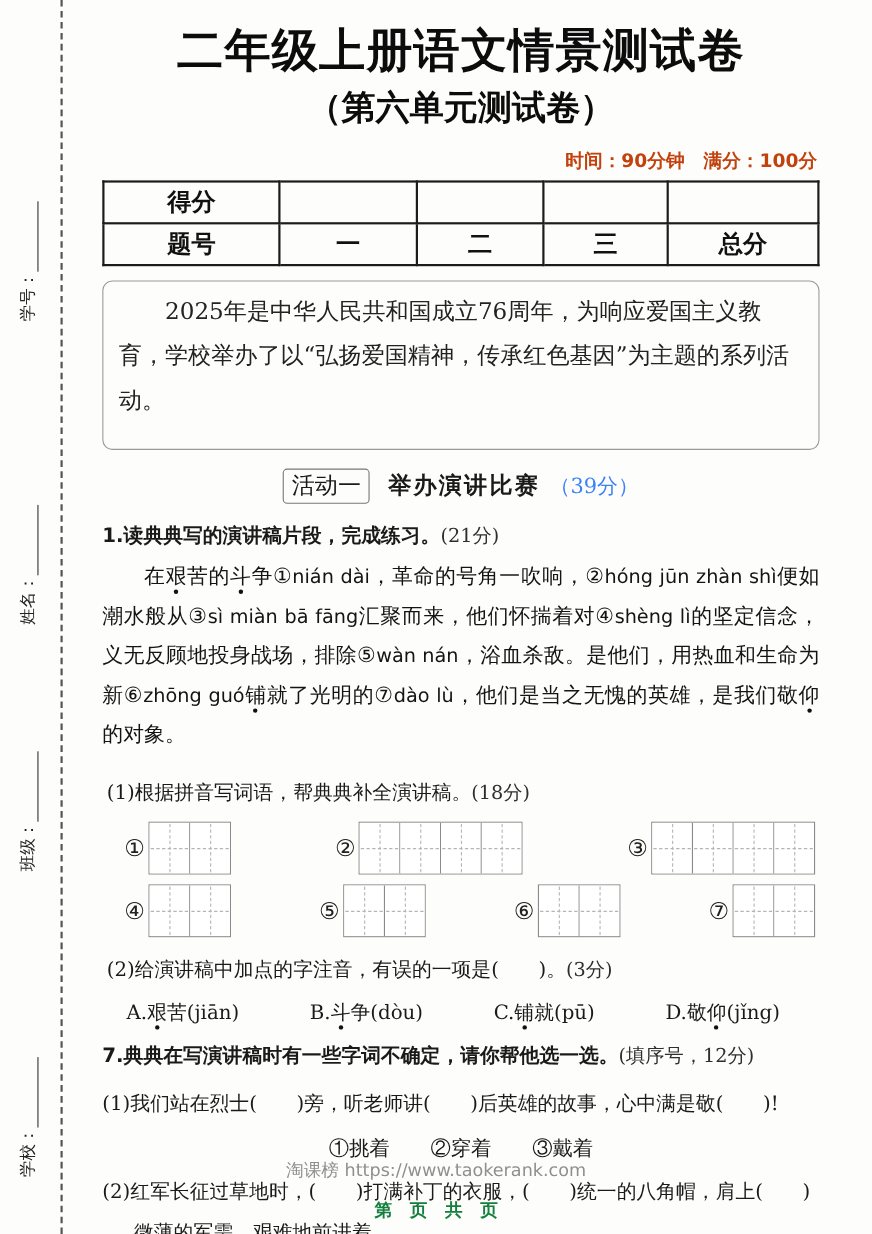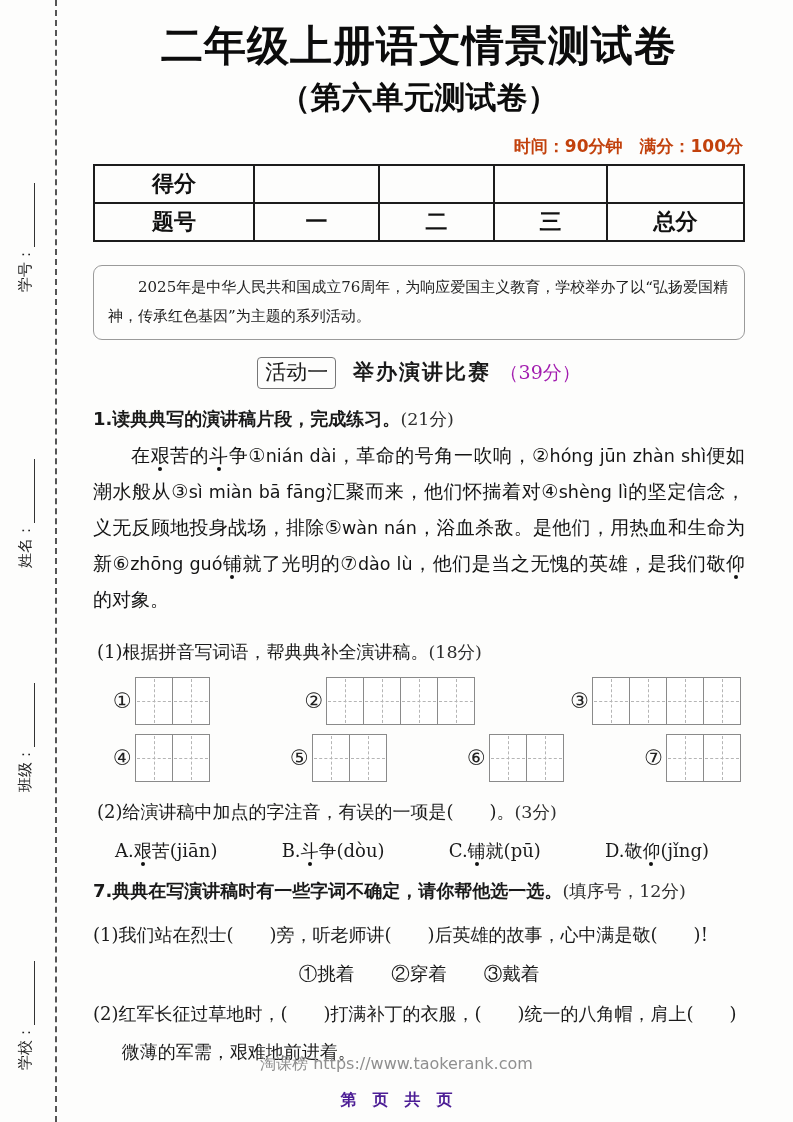--- a/index.html
+++ b/index.html
@@ -18,28 +18,28 @@
   .kai{font-family:"DejaVu Serif","Liberation Serif",serif;font-weight:400;}
 
   .title{margin:20px 0 0;text-align:center;font-size:42px;font-weight:900;letter-spacing:1px;line-height:1.25;color:#0c0c0c;}
   .subtitle{margin:4px 0 16px;text-align:center;font-size:31px;font-weight:800;color:#0c0c0c;}
   .meta{margin:14px 2px 0 0;text-align:right;font-size:17px;font-weight:700;color:#c2410c;}
 
   table.score-table{margin-top:6px;border-collapse:collapse;width:650px;table-layout:fixed;}
   table.score-table td{border:2.2px solid #1c1c1c;height:34px;text-align:center;
         font-size:22px;font-weight:700;color:#111;}
 
-  .intro-box{margin-top:23px;border:1.5px solid #9a9a9a;border-radius:9px;padding:7px 14px 8px;
-        font-size:15px;line-height:1.95;color:#222;text-indent:2em;}
+  .intro-box{margin-top:13px;border:1.5px solid #9a9a9a;border-radius:9px;padding:7px 14px 23px;
+        font-size:21px;line-height:1.95;color:#222;text-indent:2em;}
 
   .activity-line{margin-top:17px;text-align:center;font-size:21px;}
   .badge{display:inline-block;border:1.5px solid #777;border-radius:4px;padding:0 7px 2px;
         font-weight:400;margin-right:10px;}
   .act-title{font-weight:700;letter-spacing:2px;}
-  .act-score{font-size:19px;color:#a21caf;margin-left:2px;}
+  .act-score{font-size:19px;color:#3b82f6;margin-left:2px;}
 
   .stem-line{margin-top:15px;font-size:18px;line-height:1.7;}
   .stem-line .stem{font-weight:700;}
   .score-note{font-size:17.5px;color:#2e2e2e;}
 
   .passage{margin-top:3px;font-size:19px;line-height:35px;text-indent:2em;color:#141414;text-align:justify;}
   .seg-p{font-family:"DejaVu Sans","Liberation Sans",sans-serif;font-size:17.5px;}
   .seg-n{font-family:"DejaVu Sans","Liberation Sans",sans-serif;font-size:19px;}
   .seg-d{position:relative;}
   .seg-d::after{content:"";position:absolute;left:50%;bottom:-5px;width:4px;height:4px;
@@ -58,21 +58,21 @@
   .cell .vl{position:absolute;top:1px;bottom:1px;left:50%;border-left:1px dashed #b5b5b5;}
 
   .options-row{display:flex;justify-content:space-between;padding:2px 36px 0 22px;margin-top:8px;
         font-size:18px;}
 
   .choices-line{margin-top:8px;text-align:center;font-size:18.5px;color:#1a1a1a;}
 
   .footer-watermark{position:absolute;left:0;right:0;top:1054px;text-align:center;
         font-size:16px;color:#8f8f8f;}
   .footer-pageinfo{position:absolute;left:0;right:0;top:1090px;text-align:center;
-        font-size:16px;color:#4c1d95;font-weight:600;}
+        font-size:16px;color:#15803d;font-weight:600;}
 </style>
 </head>
 <body>
 
 <div class="page">
 
   <div class="binding-line"></div>
 
   <div class="margin-field mf-1"><span>学号：</span><span class="blank">&nbsp;</span></div>
   <div class="margin-field mf-2"><span>姓名：</span><span class="blank">&nbsp;</span></div>

